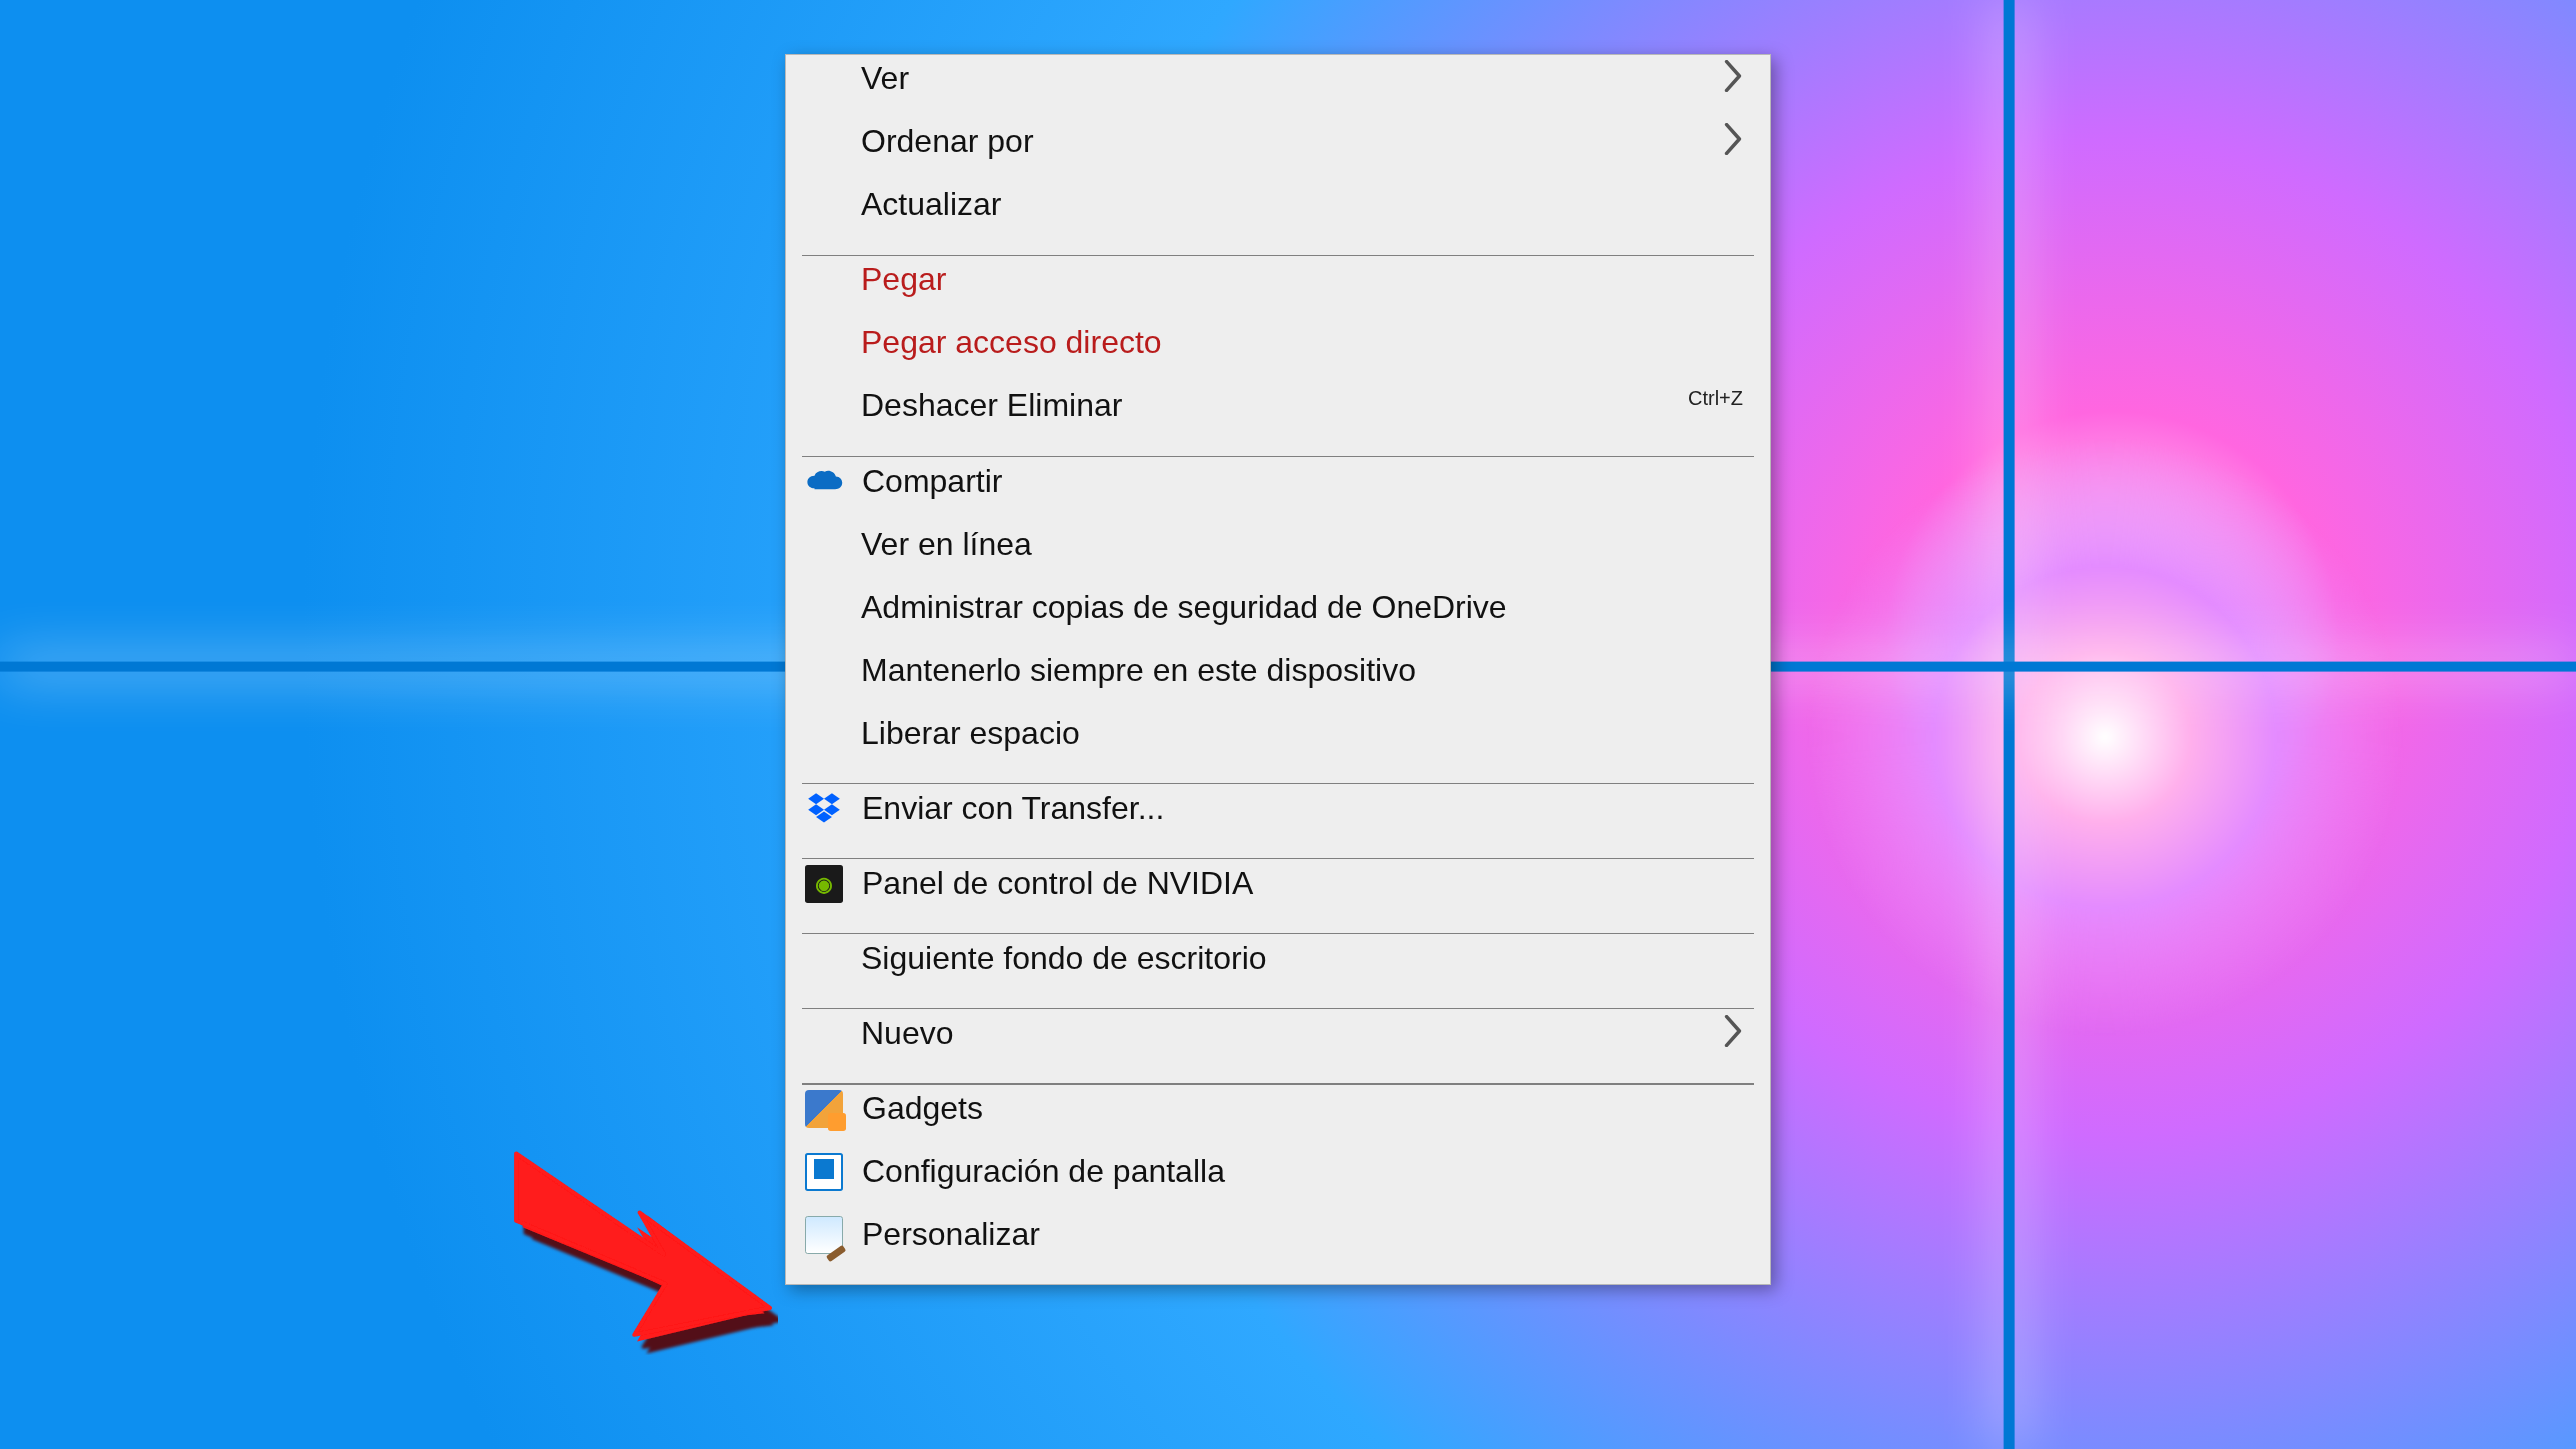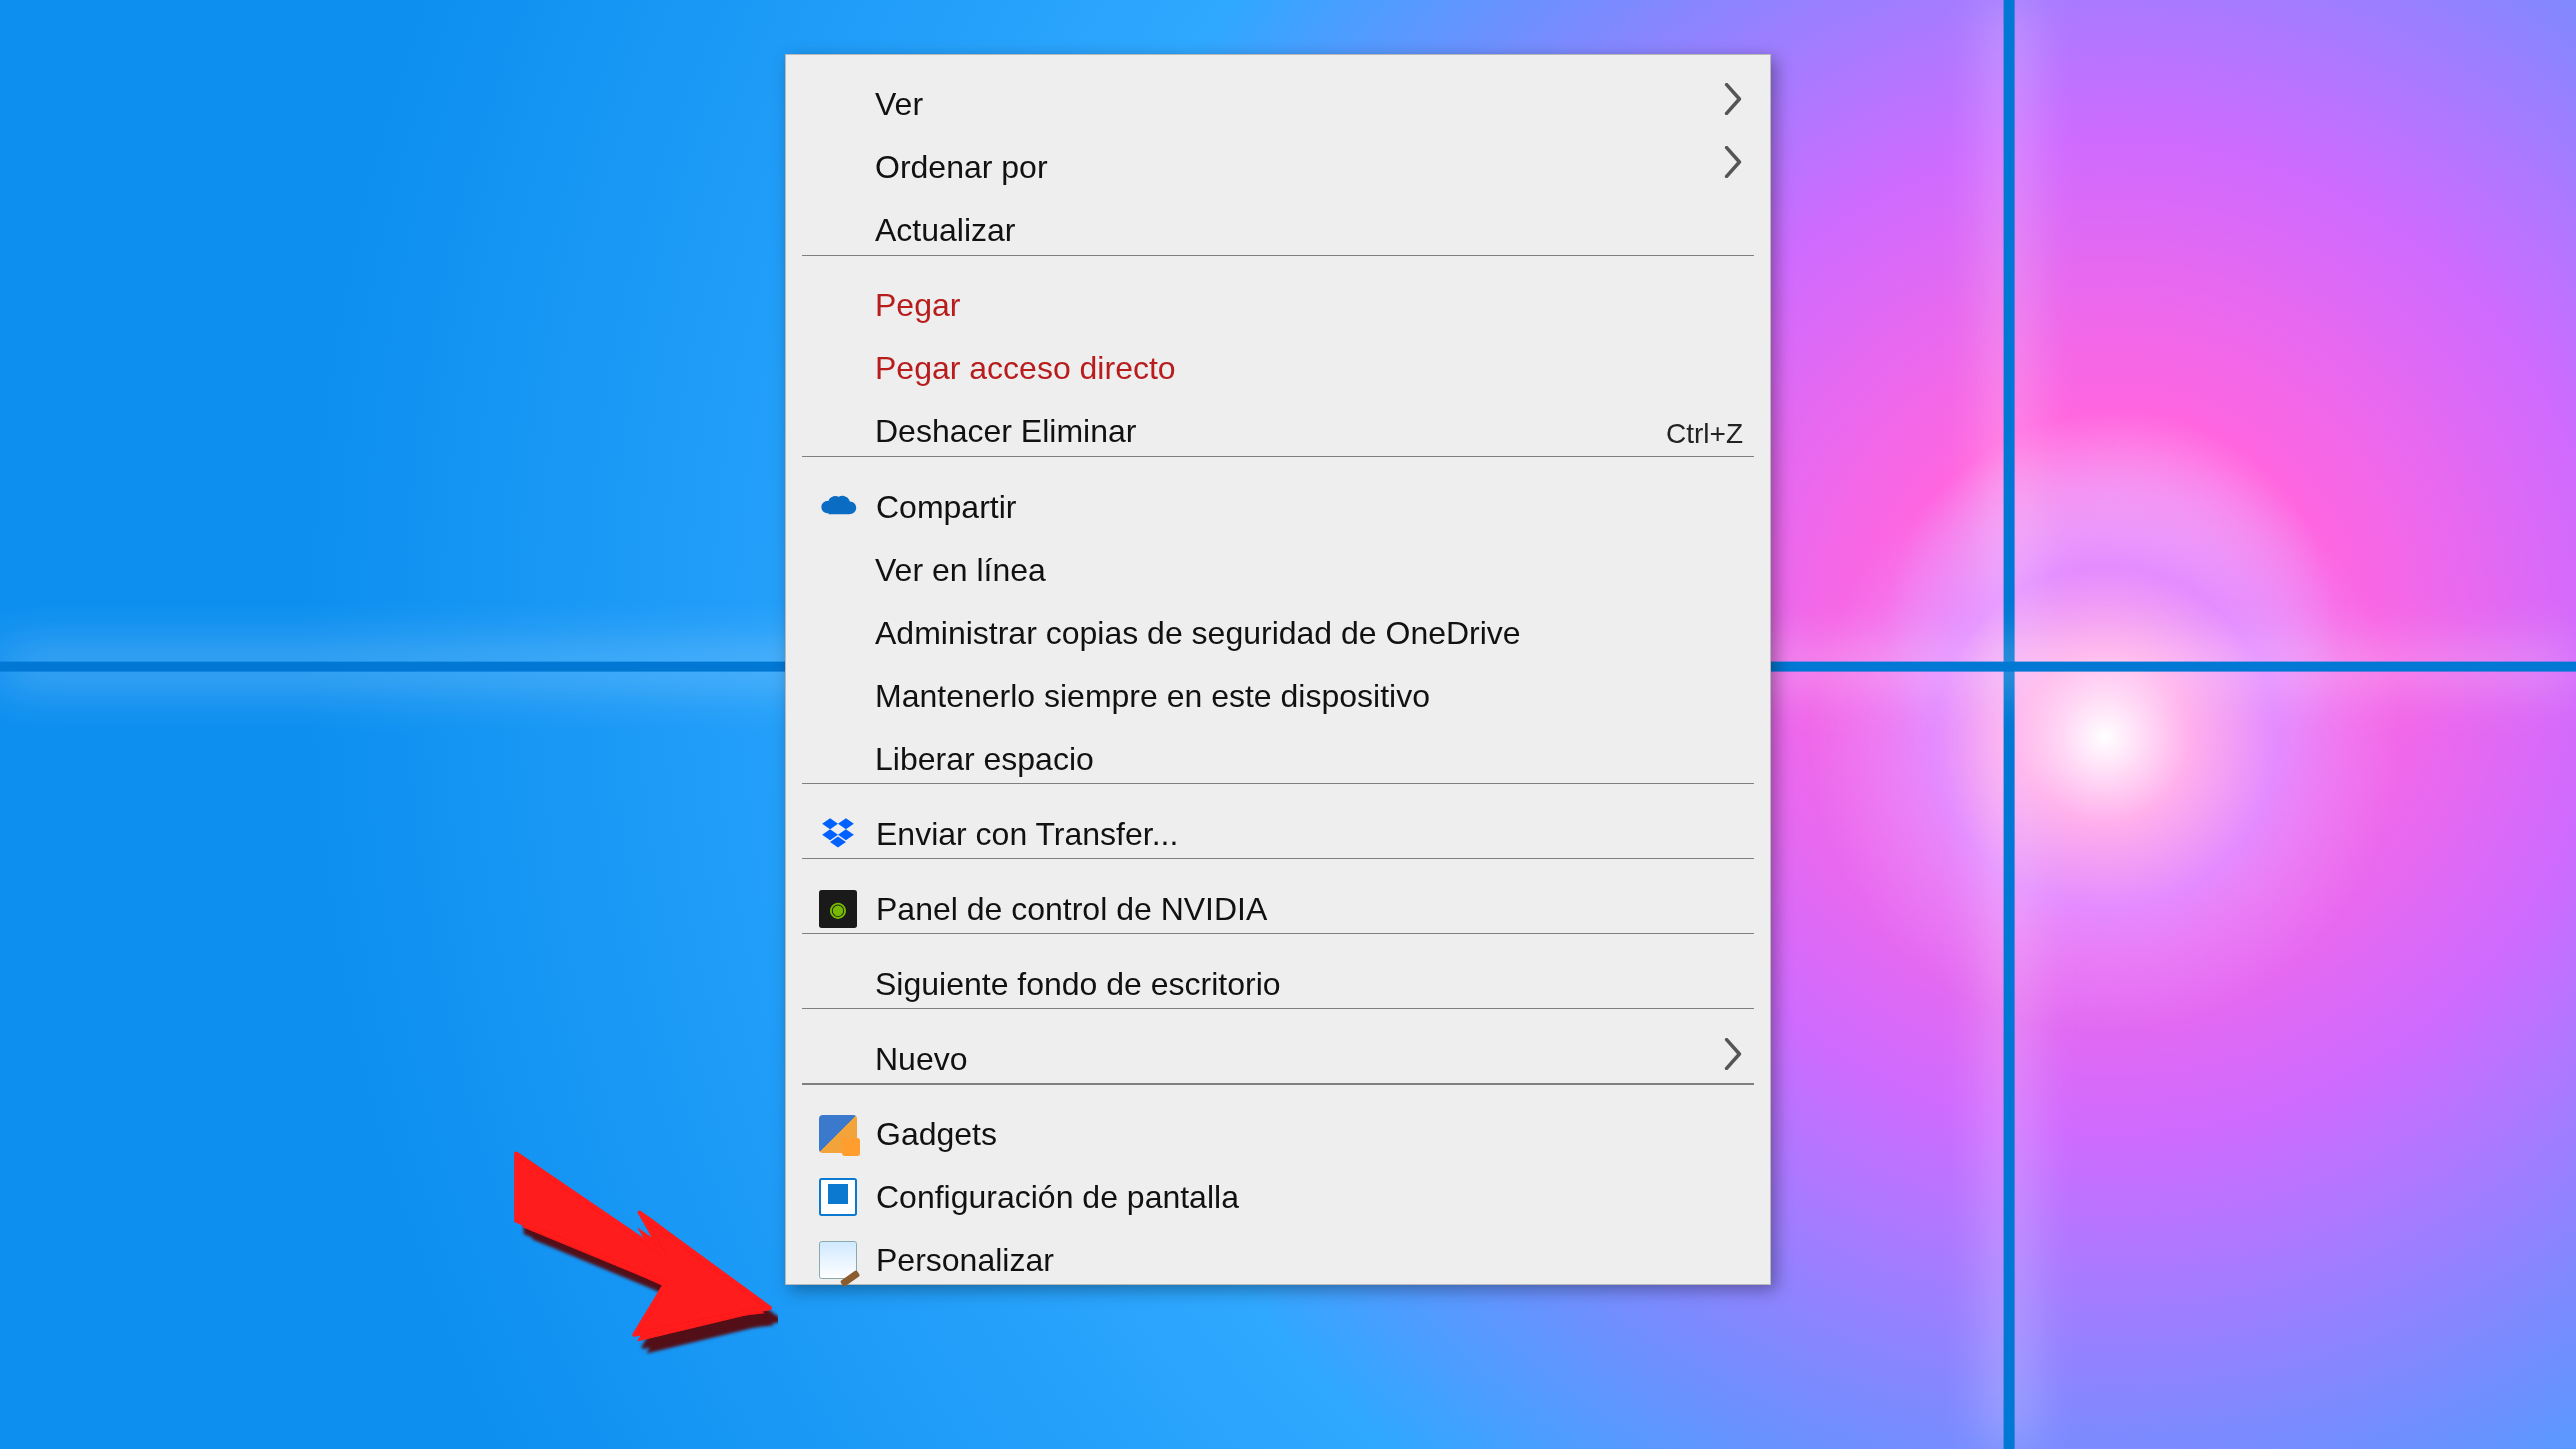--- a/index.html
+++ b/index.html
@@ -29,38 +29,38 @@
       left: 785px;
       top: 54px;
       width: 986px;
       background: #eeeeee;
       border: 1.3px solid #b8b8b8;
       box-shadow: 5.4px 5.4px 16px rgba(0,0,0,.35);
       padding: 5.4px 0;
     }
     .menu-item {
       display: flex;
-      align-items: flex-end;
+      align-items: flex-start;
       height: 63px;
-      padding: 0 27px 0 33px;
+      padding: 0 27px 0 19px;
       font-size: 32px;
       color: #111;
       cursor: default;
       position: relative;
     }
     .menu-item.disabled { color: #b91c1c; }
     .menu-item .icon {
       width: 38px; height: 38px;
       margin-right: 19px;
       display: flex; align-items: center; justify-content: center;
       flex-shrink: 0;
     }
     .menu-item .spacer { width: 56px; flex-shrink:0; }
     .menu-item .label { flex: 1; white-space: nowrap; }
-    .menu-item .shortcut { color:#222; font-size:28px; margin-left:16px; }
+    .menu-item .shortcut { color:#222; font-size:20px; margin-left:16px; }
     .menu-item .chev { margin-left:auto; }
     .separator {
       height: 1.3px;
       background: #7f7f7f;
       margin: 5.4px 16px;
     }
     .chev svg { width:20px; height:32px; }
 
     
     .arrow {

